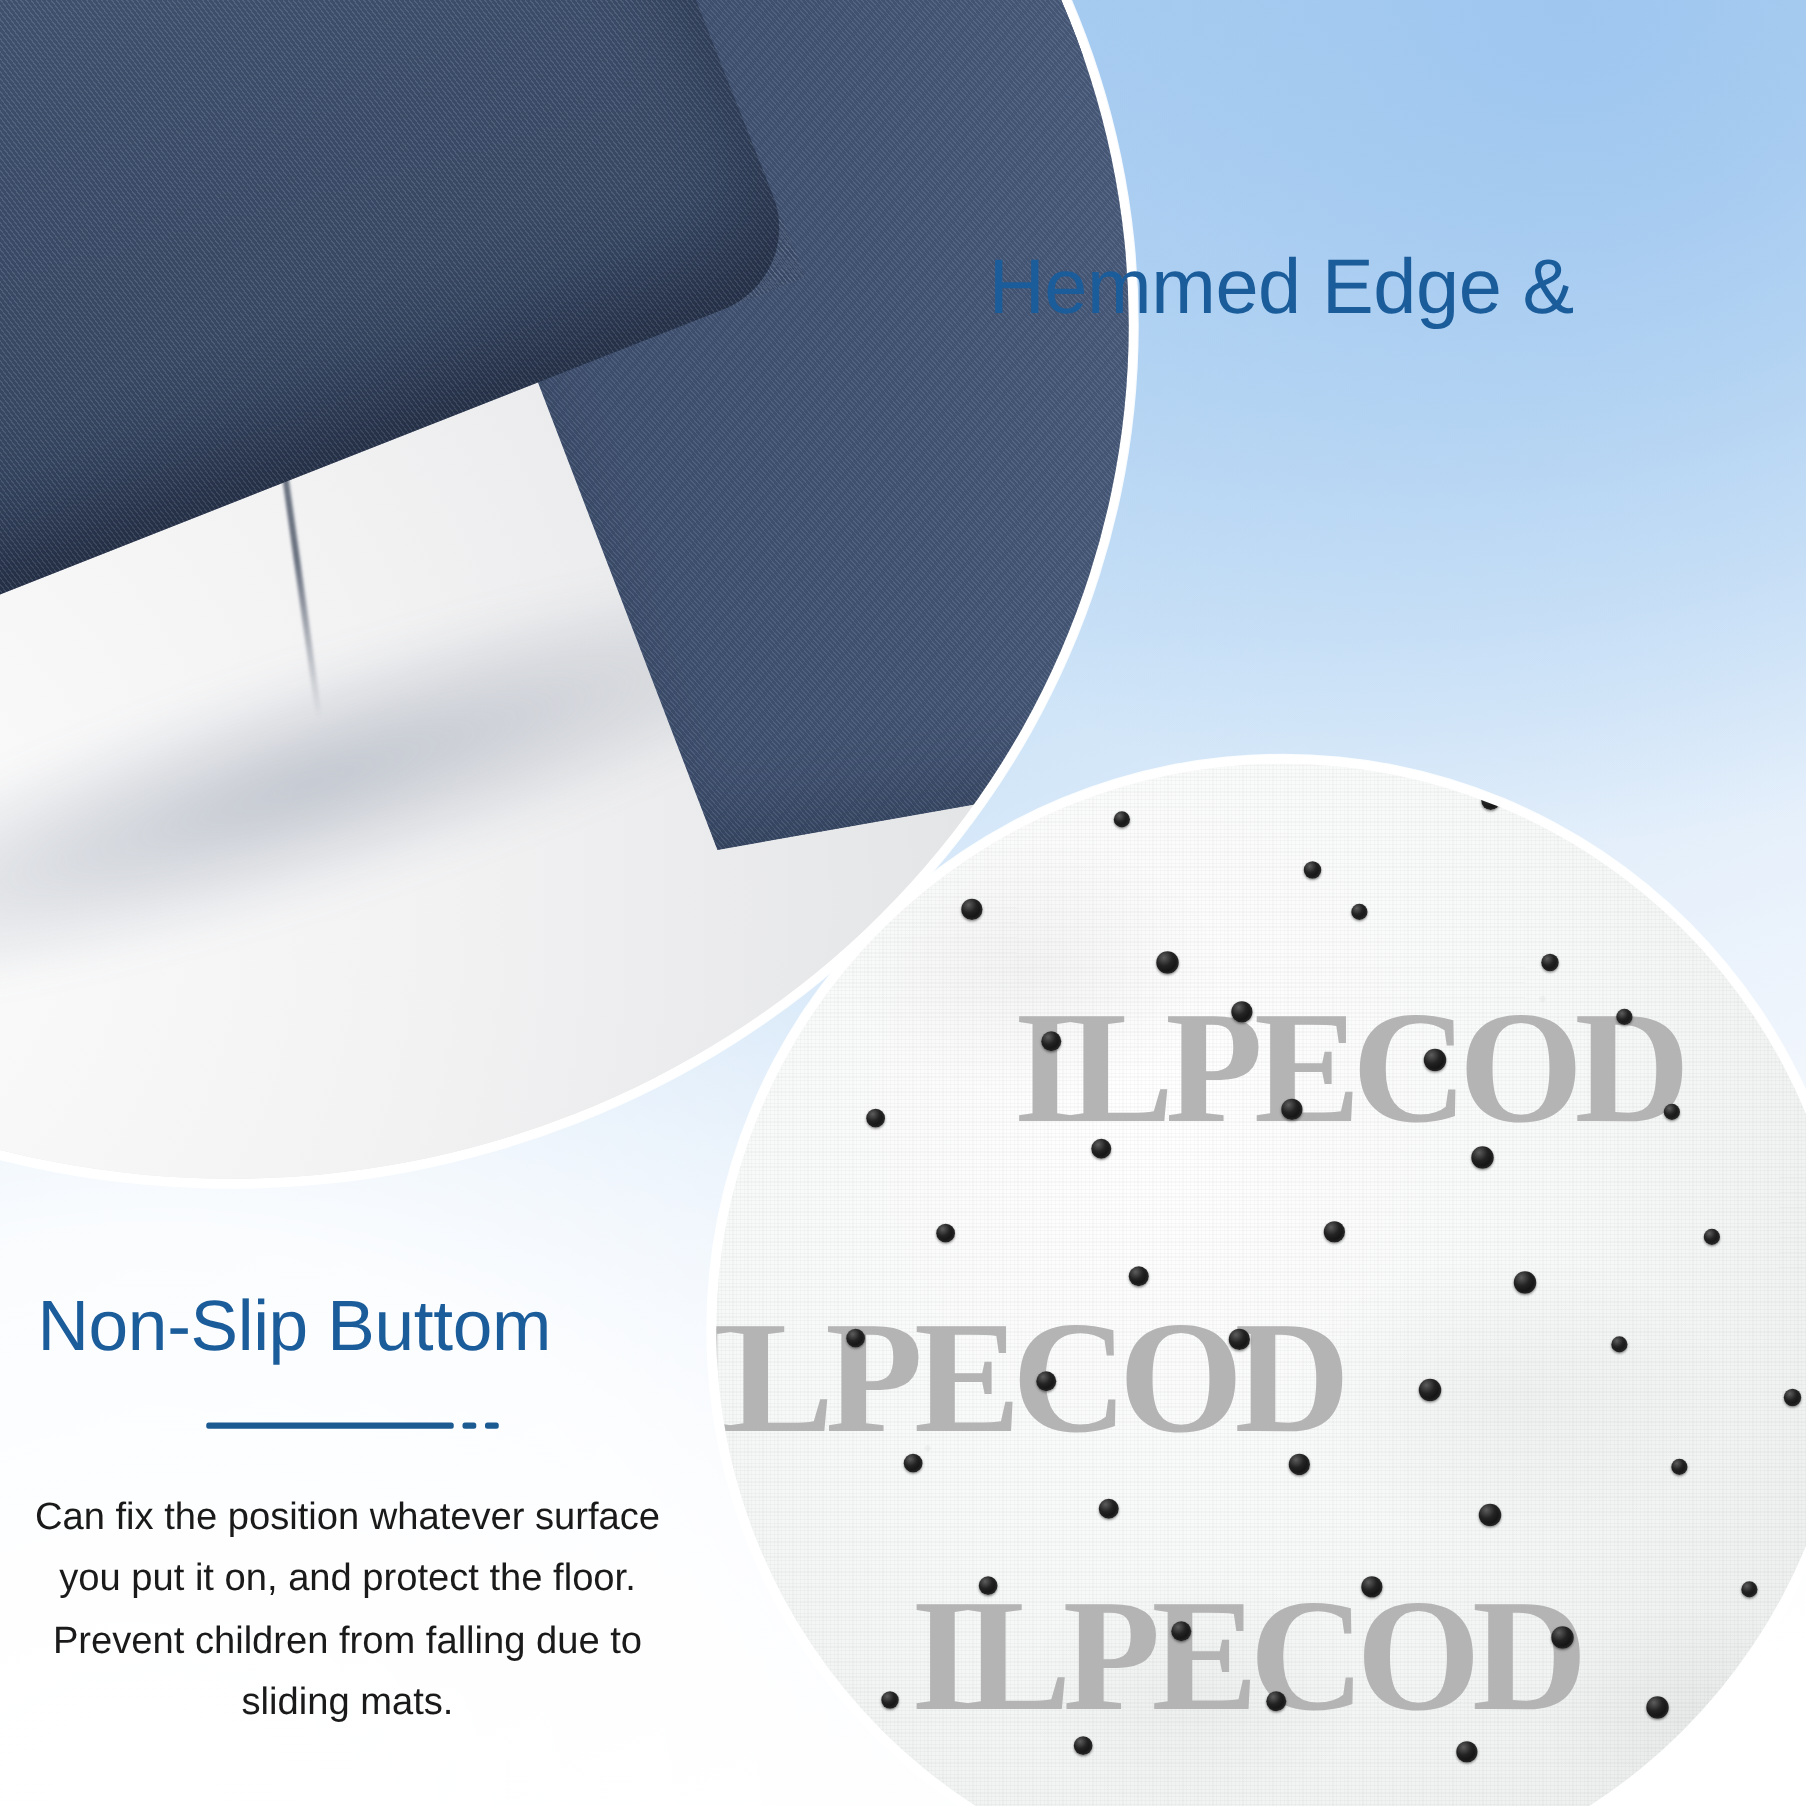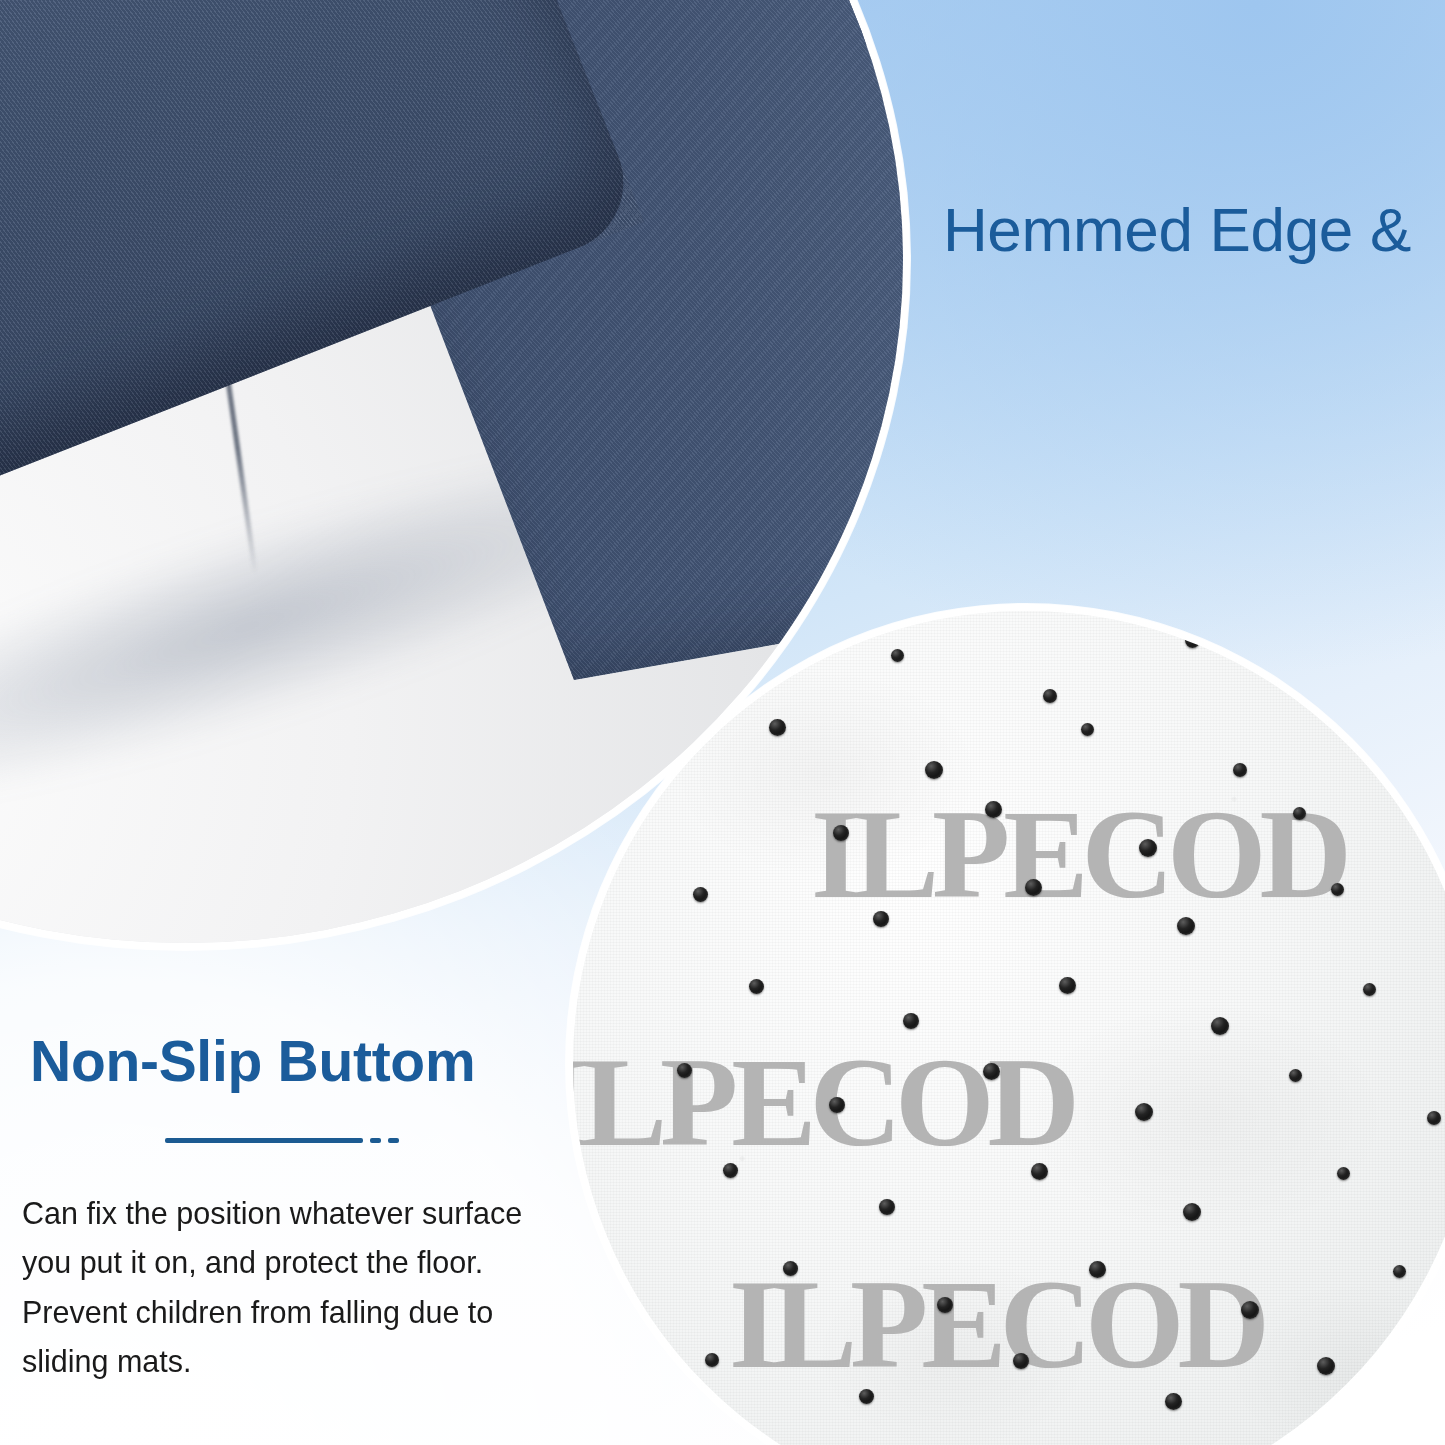--- a/index.html
+++ b/index.html
@@ -229,40 +229,39 @@
     border-radius:50%;
     background:radial-gradient(circle at 34% 28%, #5d5d5d 0%, #232323 38%, #0c0c0c 78%, #000 100%);
     box-shadow:0 1px 2px rgba(0,0,0,0.45), inset -1px -1px 2px rgba(255,255,255,0.12);
   }
 
   
   #headline {
     position:absolute;
     right:34px; top:190px;
     width:620px;
-    text-align:right;
     color:#1b5c9b;
     font-size:62px;
     line-height:1.28;
     font-weight:400;
     letter-spacing:-0.005em;
   }
   #headline .hl-line { display:block; white-space:nowrap; }
 
   #feature-block {
     position:absolute;
     left:8px; top:1030px;
     width:540px;
     text-align:center;
   }
   #feature-title {
     color:#1b5c9b;
     font-size:57px;
     line-height:1.1;
-    font-weight:700;
+    font-weight:400;
     letter-spacing:-0.005em;
     text-align:left;
     padding-left:22px;
   }
   #divider-row {
     display:flex;
     align-items:center;
     justify-content:center;
     gap:7px;
     margin-top:45px;
@@ -276,21 +275,21 @@
   .divider-dash {
     width:11px; height:5px;
     background:#1c5b92;
     border-radius:2px;
   }
   #feature-body {
     margin-top:46px;
     color:#1a1a1a;
     font-size:30.5px;
     line-height:1.62;
-    text-align:left;
+    text-align:center;
     padding:0 14px;
   }
 </style>
 </head>
 <body>
 
 <div id="canvas">
 
   <div id="bg-glow"></div>
   <div id="bg-fade-bl"></div>

